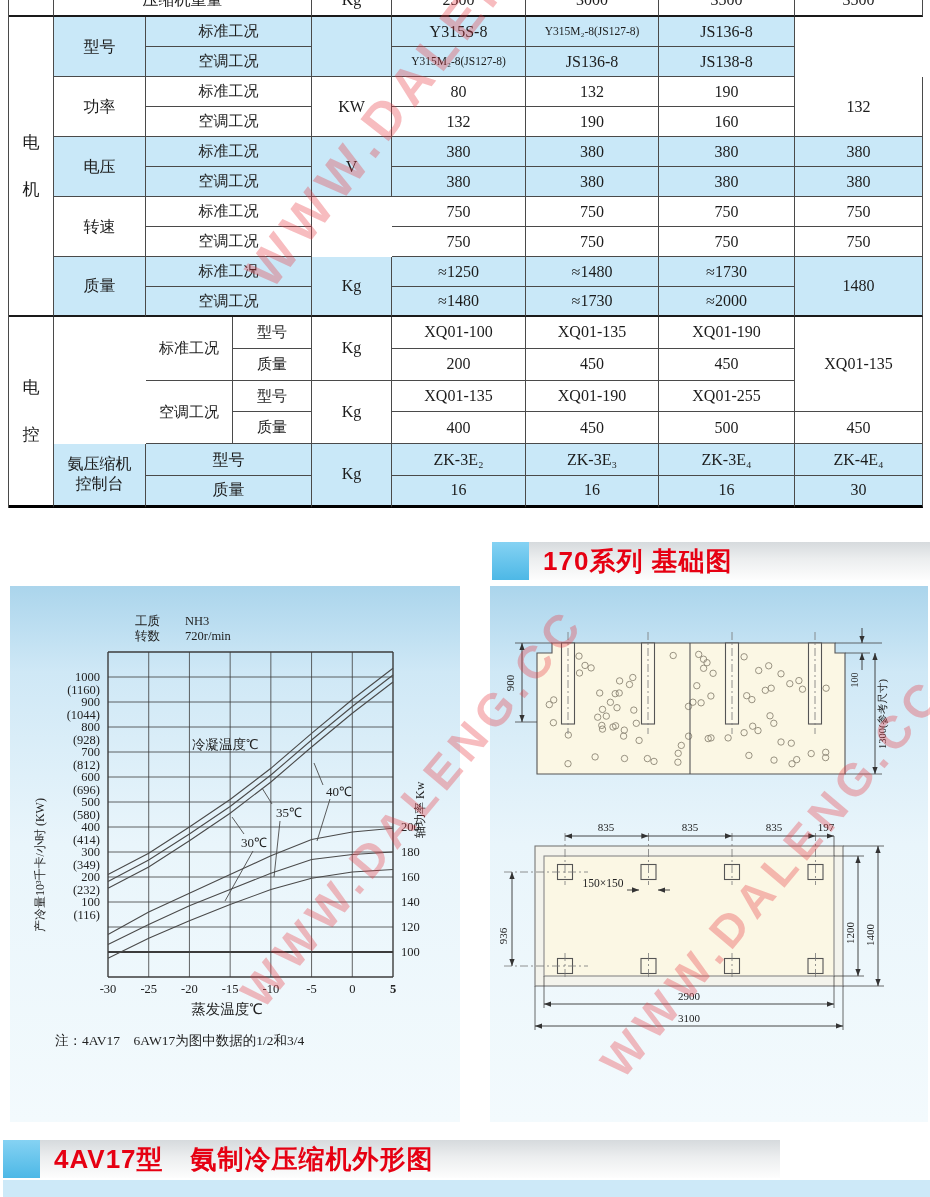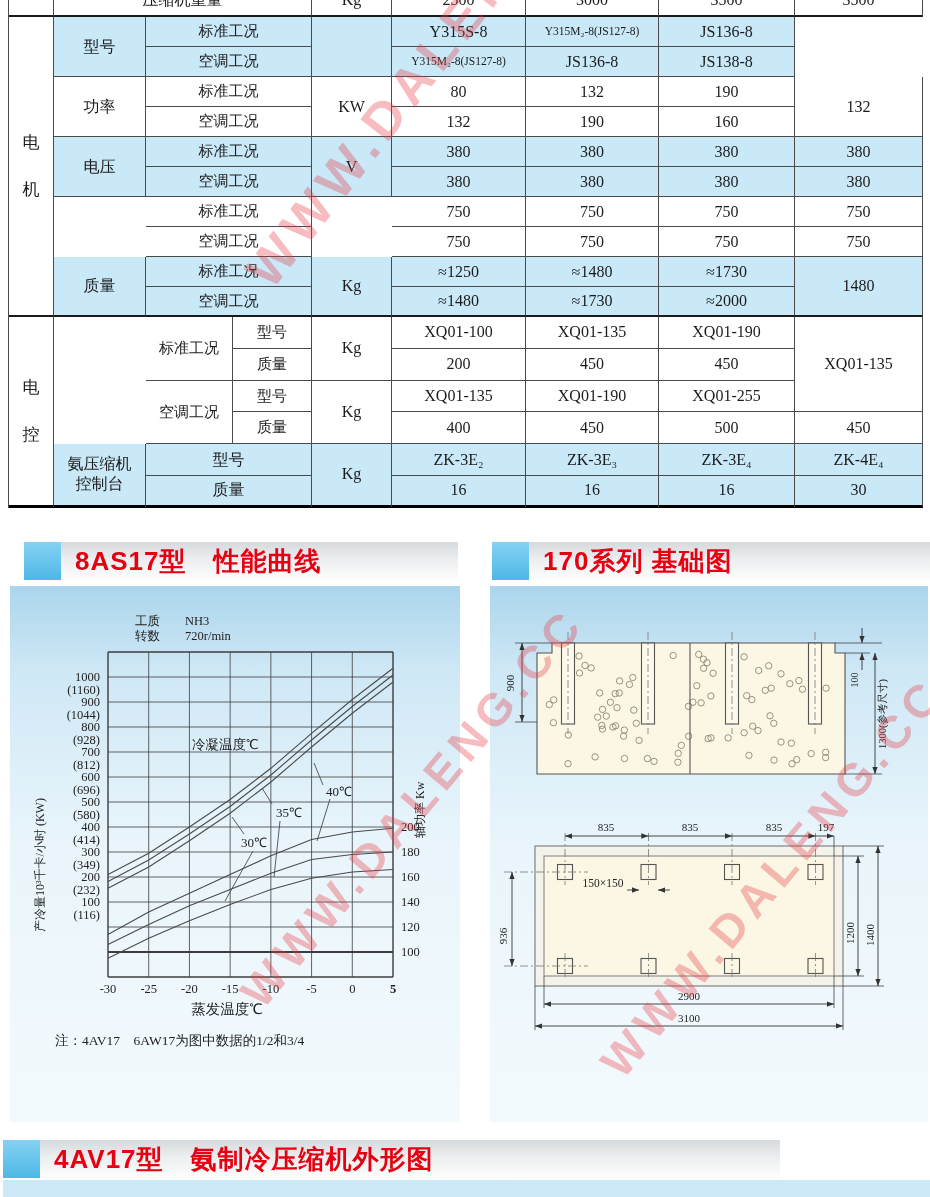--- a/index.html
+++ b/index.html
@@ -94,20 +94,21 @@
     <div class="cell blue" style="grid-area:6/5/8/6">V</div>
     <div class="cell blue" style="grid-area:6/6/7/7">380</div>
     <div class="cell blue" style="grid-area:6/7/7/8">380</div>
     <div class="cell blue" style="grid-area:6/8/7/9">380</div>
     <div class="cell blue" style="grid-area:6/9/7/10">380</div>
     <div class="cell blue" style="grid-area:7/6/8/7">380</div>
     <div class="cell blue" style="grid-area:7/7/8/8">380</div>
     <div class="cell blue" style="grid-area:7/8/8/9">380</div>
     <div class="cell blue" style="grid-area:7/9/8/10">380</div>
 
+    <div class="cell" style="grid-area:8/2/10/3">转速</div>
     <div class="cell cond" style="grid-area:8/3/9/5">标准工况</div>
     <div class="cell cond" style="grid-area:9/3/10/5">空调工况</div>
     <div class="cell" style="grid-area:8/6/9/7">750</div>
     <div class="cell" style="grid-area:8/7/9/8">750</div>
     <div class="cell" style="grid-area:8/8/9/9">750</div>
     <div class="cell" style="grid-area:8/9/9/10">750</div>
     <div class="cell" style="grid-area:9/6/10/7">750</div>
     <div class="cell" style="grid-area:9/7/10/8">750</div>
     <div class="cell" style="grid-area:9/8/10/9">750</div>
     <div class="cell" style="grid-area:9/9/10/10">750</div>
@@ -156,24 +157,20 @@
     <div class="cell blue" style="grid-area:16/6/17/7">ZK-3E₂</div>
     <div class="cell blue" style="grid-area:16/7/17/8">ZK-3E₃</div>
     <div class="cell blue" style="grid-area:16/8/17/9">ZK-3E₄</div>
     <div class="cell blue" style="grid-area:16/9/17/10">ZK-4E₄</div>
     <div class="cell blue tb3" style="grid-area:17/6/18/7">16</div>
     <div class="cell blue tb3" style="grid-area:17/7/18/8">16</div>
     <div class="cell blue tb3" style="grid-area:17/8/18/9">16</div>
     <div class="cell blue tb3" style="grid-area:17/9/18/10">30</div>
   </div>
 
-  <div class="sec-bar" style="left:24px;top:542px;width:434px;">
-    <div class="sec-sq"></div>
-    <div class="sec-title">8AS17型　性能曲线</div>
-  </div>
   <div class="sec-bar" style="left:492px;top:542px;width:438px;">
     <div class="sec-sq"></div>
     <div class="sec-title">170系列 基础图</div>
   </div>
 
   <div class="panel" id="perf-panel">
       <svg width="450" height="530" viewBox="0 0 450 530">
         <g stroke="#3c3c3c" stroke-width="0.8">
           <line x1="98" y1="62" x2="383" y2="62" stroke-width="1.4"></line>
           <line x1="98" y1="87" x2="383" y2="87" stroke-width="0.8"></line>

